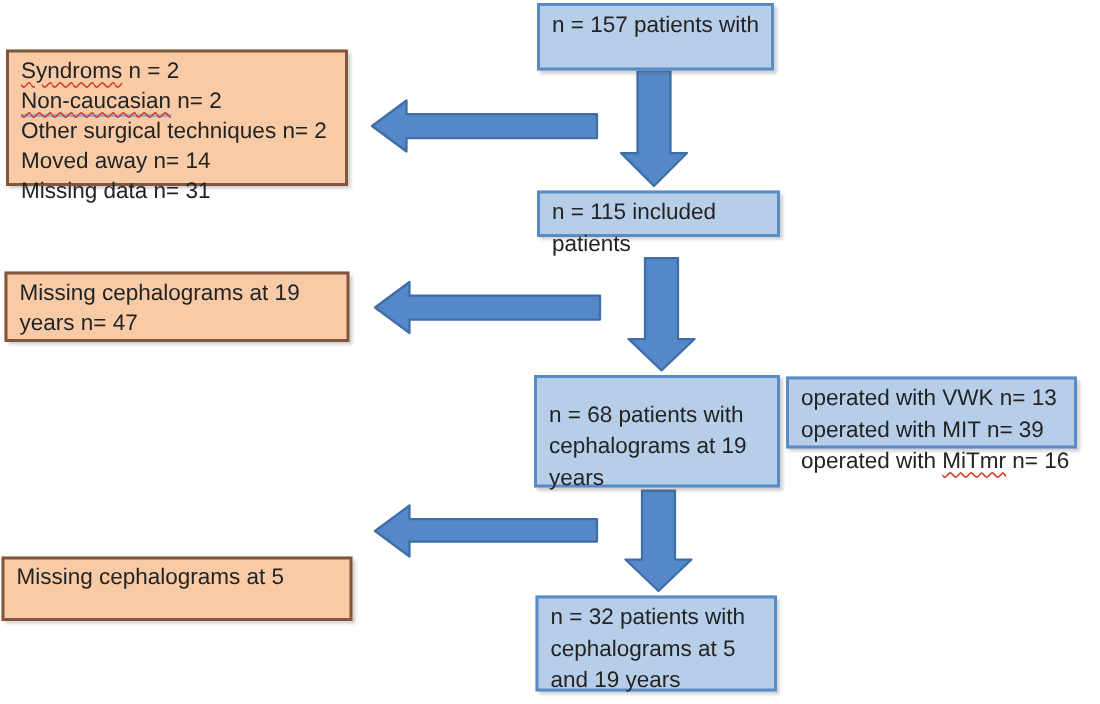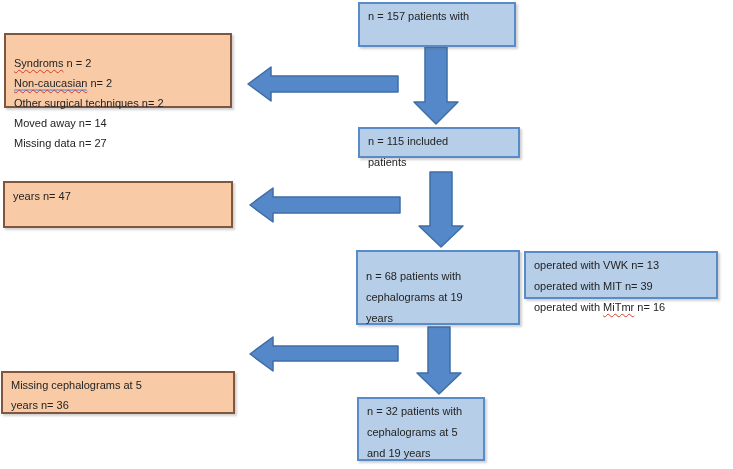--- a/index.html
+++ b/index.html
@@ -4,21 +4,21 @@
 <style>
   html,body{margin:0;padding:0;background:#ffffff;}
   body{font-family:"Liberation Sans", sans-serif;}
   .canvas{
     position:relative;width:733px;height:469px;background:#ffffff;overflow:hidden;
     color:#232323;
   }
   .arrow-layer{position:absolute;left:0;top:0;width:733px;height:469px;}
   .box{
     position:absolute;box-sizing:border-box;
-    font-size:11px;line-height:21px;
+    font-size:15px;line-height:21px;
     padding:2px 8px;
     box-shadow:2px 2px 2px rgba(90,90,90,0.28);
   }
   .box .line{white-space:pre;}
   .blue{
     background:#b6cee8;
     border:2px solid #5a8bc9;
   }
   .orange{
     background:#f8cba6;
@@ -31,27 +31,27 @@
     text-decoration-color:#d43d2a;
     text-decoration-thickness:1px;
     text-underline-offset:2px;
   }
   .grammar{
     border-bottom:2px solid #93acd7;
     text-align:center;
   }
   
   #box-157        {left:358px;top:2px;  width:158px;height:45px;}
-  #box-excluded   {left:4px;  top:33px; width:228px;height:75px;padding-top:18px;}
+  #box-excluded   {left:4px;  top:33px; width:228px;height:91px;padding-top:3px;}
   #box-115        {left:358px;top:127px;width:162px;height:31px;}
   #box-missing19  {left:3px;  top:181px;width:230px;height:47px;padding-top:3px;}
   #box-68         {left:356px;top:250px;width:164px;height:75px;padding-top:14px;}
   #box-operated19 {left:524px;top:251px;width:194px;height:48px;}
   #box-missing5   {left:1px;  top:336px;width:234px;height:43px;margin-top:35px;}
-  #box-32         {left:357px;top:397px;width:128px;height:64px;}
+  #box-32         {left:357px;top:397px;width:161px;height:64px;}
   #box-operated5  {left:530px;top:395px;width:196px;height:67px;}
 </style>
 </head>
 <body>
 
 <div class="canvas">
 
   <svg class="arrow-layer" viewBox="0 0 733 469" xmlns="http://www.w3.org/2000/svg">
     <g fill="#5488c8" stroke="#3e6ea5" stroke-width="1.5" stroke-linejoin="round">
       <polygon points="248,84 271,67 271,76 398,76 398,92 271,92 271,101"></polygon>
@@ -65,47 +65,47 @@
 
   <div id="box-157" class="box blue">
       <div class="line"><span>n = 157 patients with</span></div>
     </div>
 
   <div id="box-excluded" class="box orange">
       <div class="line"><span class="spell">Syndroms</span><span> n = 2</span></div>
       <div class="line"><span class="spell grammar">Non-caucasian</span><span> n= 2</span></div>
       <div class="line"><span>Other surgical techniques n= 2</span></div>
       <div class="line"><span>Moved away n= 14</span></div>
-      <div class="line"><span>Missing data n= 27</span></div>
+      <div class="line"><span>Missing data n= 31</span></div>
     </div>
 
   <div id="box-115" class="box blue">
       <div class="line"><span>n = 115 included</span></div>
       <div class="line"><span>patients</span></div>
     </div>
 
   <div id="box-missing19" class="box orange">
+      <div class="line"><span>Missing cephalograms at 19</span></div>
       <div class="line"><span>years n= 47</span></div>
     </div>
 
   <div id="box-68" class="box blue">
       <div class="line"><span>n = 68 patients with</span></div>
       <div class="line"><span>cephalograms at 19</span></div>
       <div class="line"><span>years</span></div>
     </div>
 
   <div id="box-operated19" class="box blue">
       <div class="line"><span>operated with VWK n= 13</span></div>
       <div class="line"><span>operated with MIT n= 39</span></div>
       <div class="line"><span>operated with </span><span class="spell">MiTmr</span><span> n= 16</span></div>
     </div>
 
   <div id="box-missing5" class="box orange">
       <div class="line"><span>Missing cephalograms at 5</span></div>
-      <div class="line"><span>years n= 36</span></div>
     </div>
 
   <div id="box-32" class="box blue">
       <div class="line"><span>n = 32 patients with</span></div>
       <div class="line"><span>cephalograms at 5</span></div>
       <div class="line"><span>and 19 years</span></div>
     </div>
 
 
 </div>

